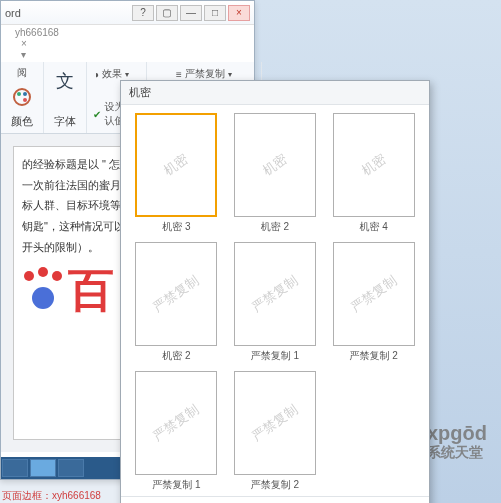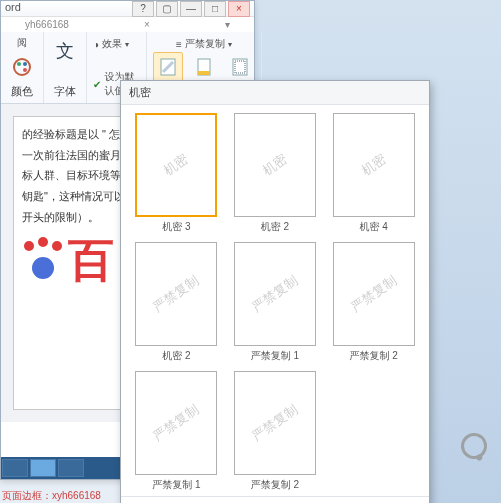--- a/index.html
+++ b/index.html
@@ -1,24 +1,24 @@
 <!DOCTYPE html>
 <html><head>
 <meta charset="utf-8">
 <style>
   * { box-sizing: border-box; margin: 0; padding: 0; font-family: "Microsoft YaHei", sans-serif; }
   body { width: 501px; height: 503px; background: #e8eef5; overflow: hidden; position: relative; }
   .desktop { position: absolute; top: 0; left: 250px; right: 0; bottom: 0; background: linear-gradient(#d4e2f0, #bcd0e6); }
   .doc-win { position: absolute; top: 0; left: 0; width: 255px; height: 480px; background: #fff; border: 1px solid #a0b0c0; box-shadow: 0 2px 6px rgba(0,0,0,.15); }
-  .titlebar { height: 16px; background: linear-gradient(#fff,#f4f7fb); border-bottom: 1px solid #e0e0e0; display: flex; align-items: flex-start; justify-content: space-between; padding: 0 4px; font-size: 11px; }
+  .titlebar { height: 24px; background: linear-gradient(#fff,#f4f7fb); border-bottom: 1px solid #e0e0e0; display: flex; align-items: center; justify-content: space-between; padding: 0 4px; font-size: 11px; }
   .titlebar .title { color: #555; }
   .winbtns { display: flex; gap: 2px; }
   .winbtn { width: 22px; height: 16px; background: #f0f0f0; border: 1px solid #c0c0c0; font-size: 10px; text-align: center; line-height: 14px; color: #555; }
   .winbtn.close { background: #fadbd8; border-color: #e6a0a0; color: #c0392b; }
-  .tab-ctrl { display: flex; justify-content: space-between; padding: 2px 24px; font-size: 10px; color: #888; }
+  .tab-ctrl { display: flex; justify-content: center; padding: 2px 14px; font-size: 10px; color: #888; flex-direction: column; }
   .tabx { margin-left: 6px; cursor: pointer; }
   .ribbon { height: 72px; background: #f7f9fc; border-bottom: 1px solid #d0d8e0; display: flex; }
   .rgroup { padding: 4px 6px; border-right: 1px solid #e0e6ec; display: flex; flex-direction: column; align-items: center; justify-content: space-between; font-size: 10px; color: #444; }
   .rbig { width: 30px; height: 30px; border: 1px solid transparent; display: flex; align-items: center; justify-content: center; font-size: 16px; }
   .rbig.sel { background: #fff2cc; border: 1px solid #f5c26b; border-radius: 2px; }
   .rlabel { font-size: 11px; color: #444; text-align: center; }
   .rsmall { font-size: 10px; color: #555; display: flex; align-items: center; gap: 3px; padding: 1px 0; }
   .docarea { padding: 12px; background: #f0f2f5; height: calc(100% - 160px); }
   .page { background: #fff; border: 1px solid #c8c8c8; height: 100%; padding: 8px; font-size: 11px; color: #333; line-height: 1.7; position: relative; overflow: hidden; }
   .page p { margin-bottom: 2px; }
@@ -224,15 +224,19 @@
       </div>
   </div>
   <div class="dd-menu">
     <div class="dd-item"></div>
 
   </div>
 </div>
 
 <div class="xp-logo">
   <div class="xp-circle"></div>
+  <div>
+    <span>xp</span><span>gōd</span>
+    <span class="chi">系统天堂</span>
+  </div>
 </div>
 
 <div class="credit">页面边框：xyh666168</div>
 
 </body></html>

